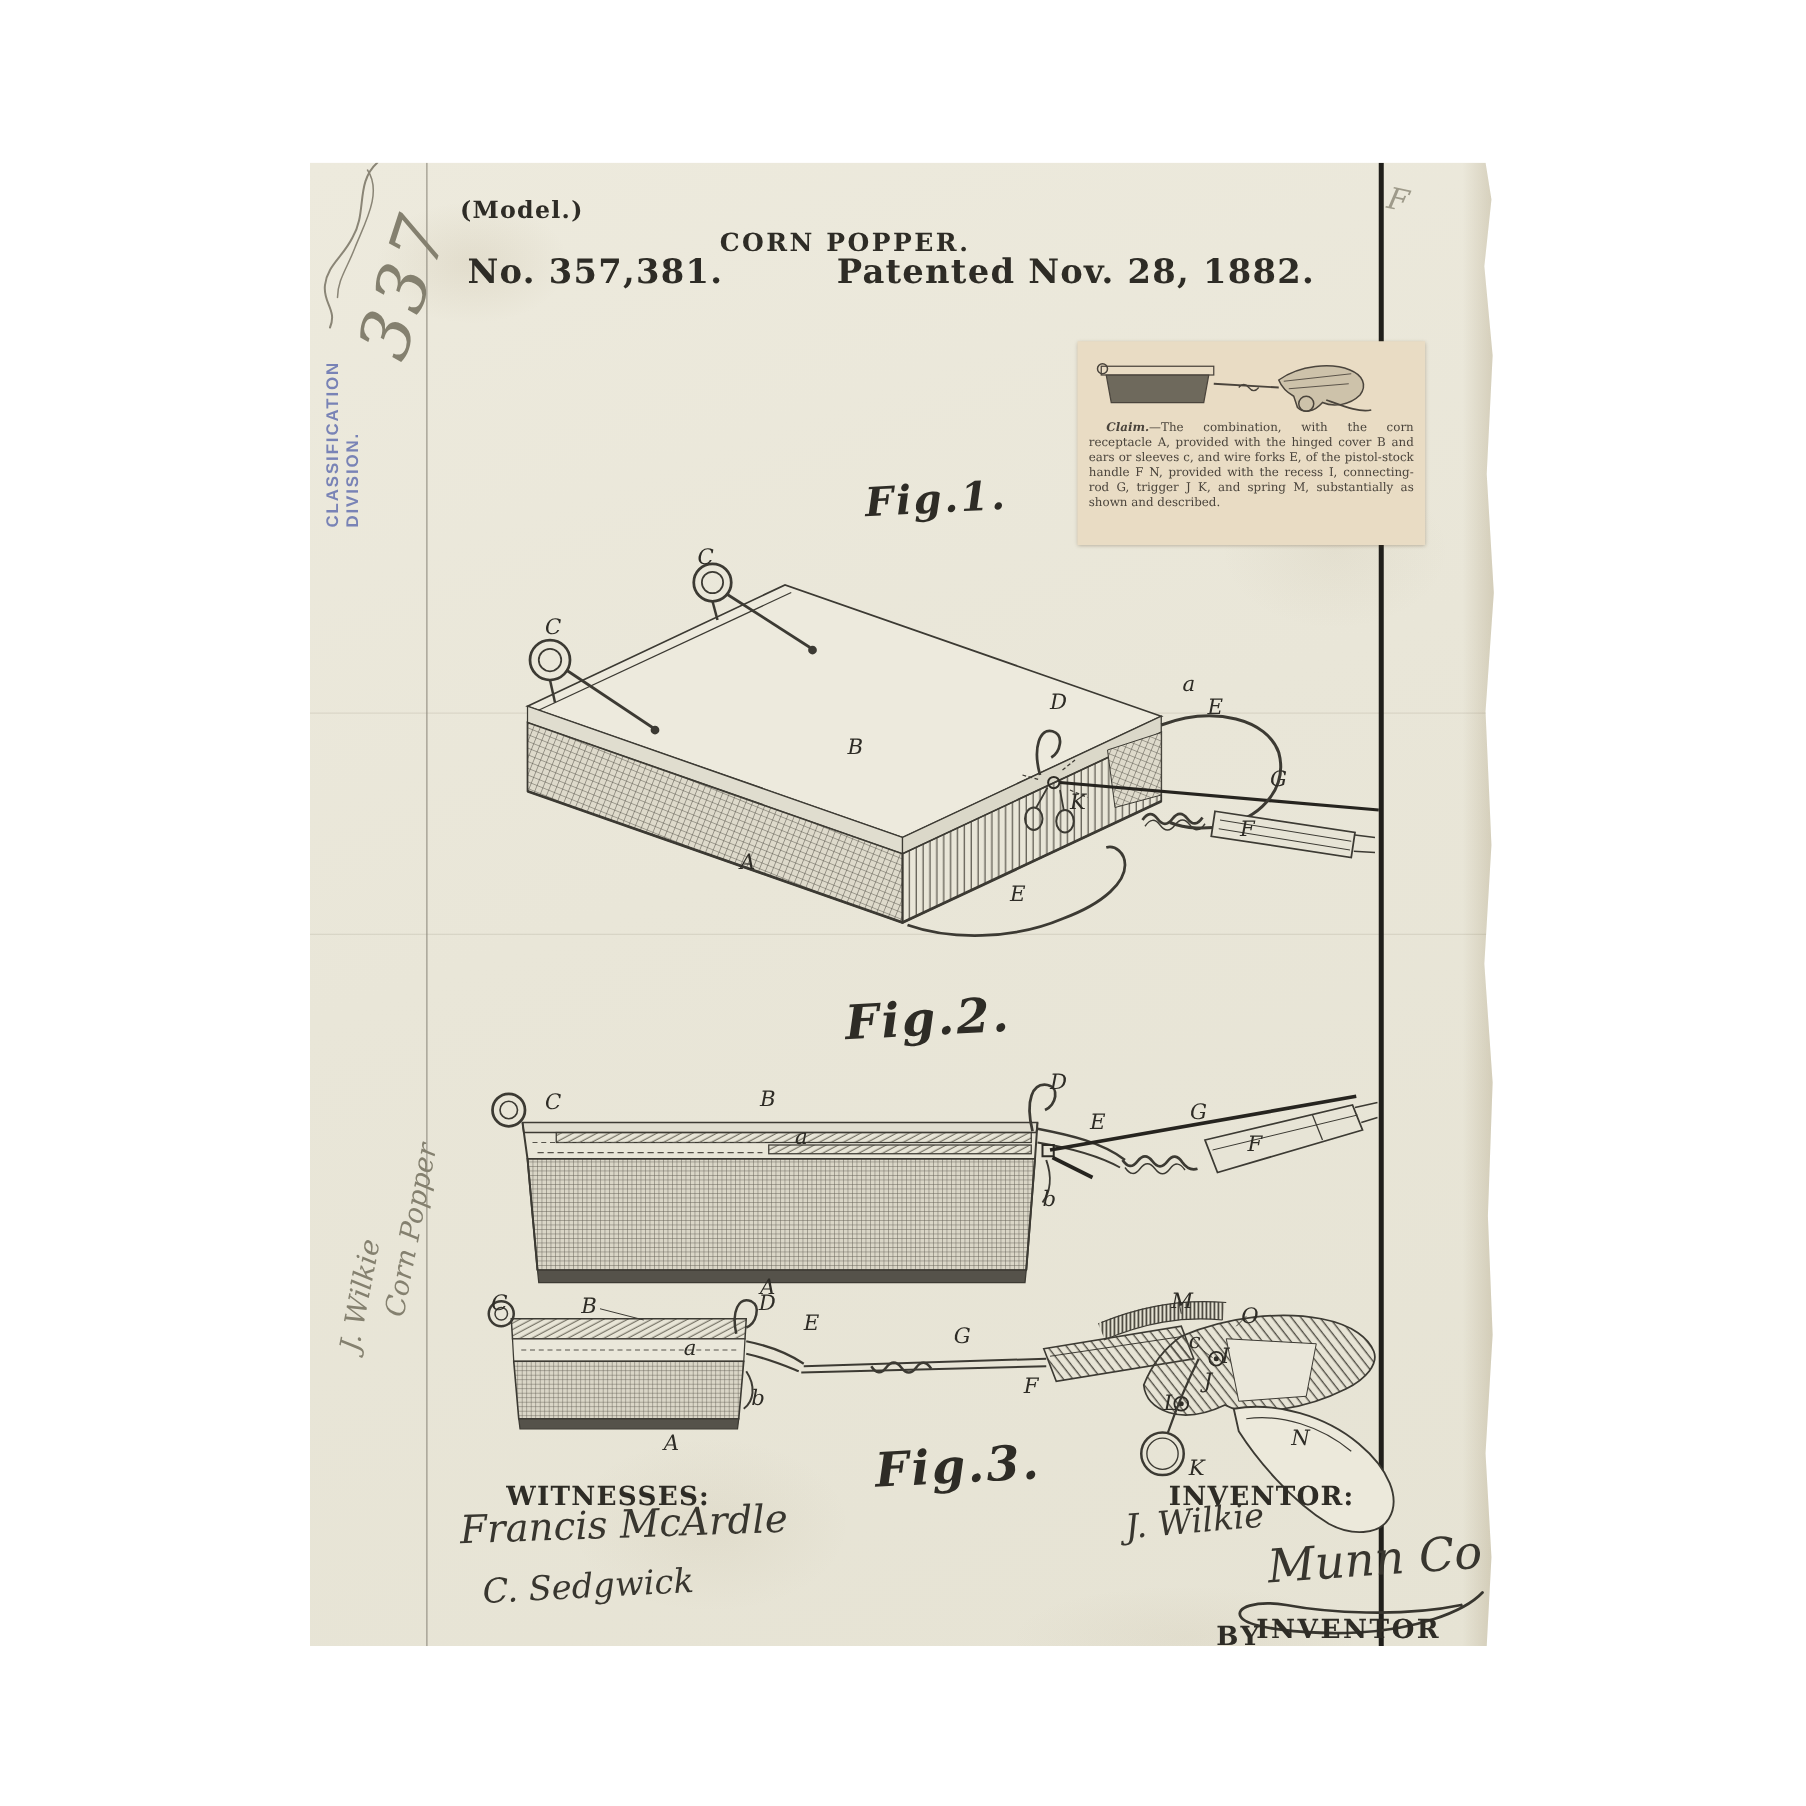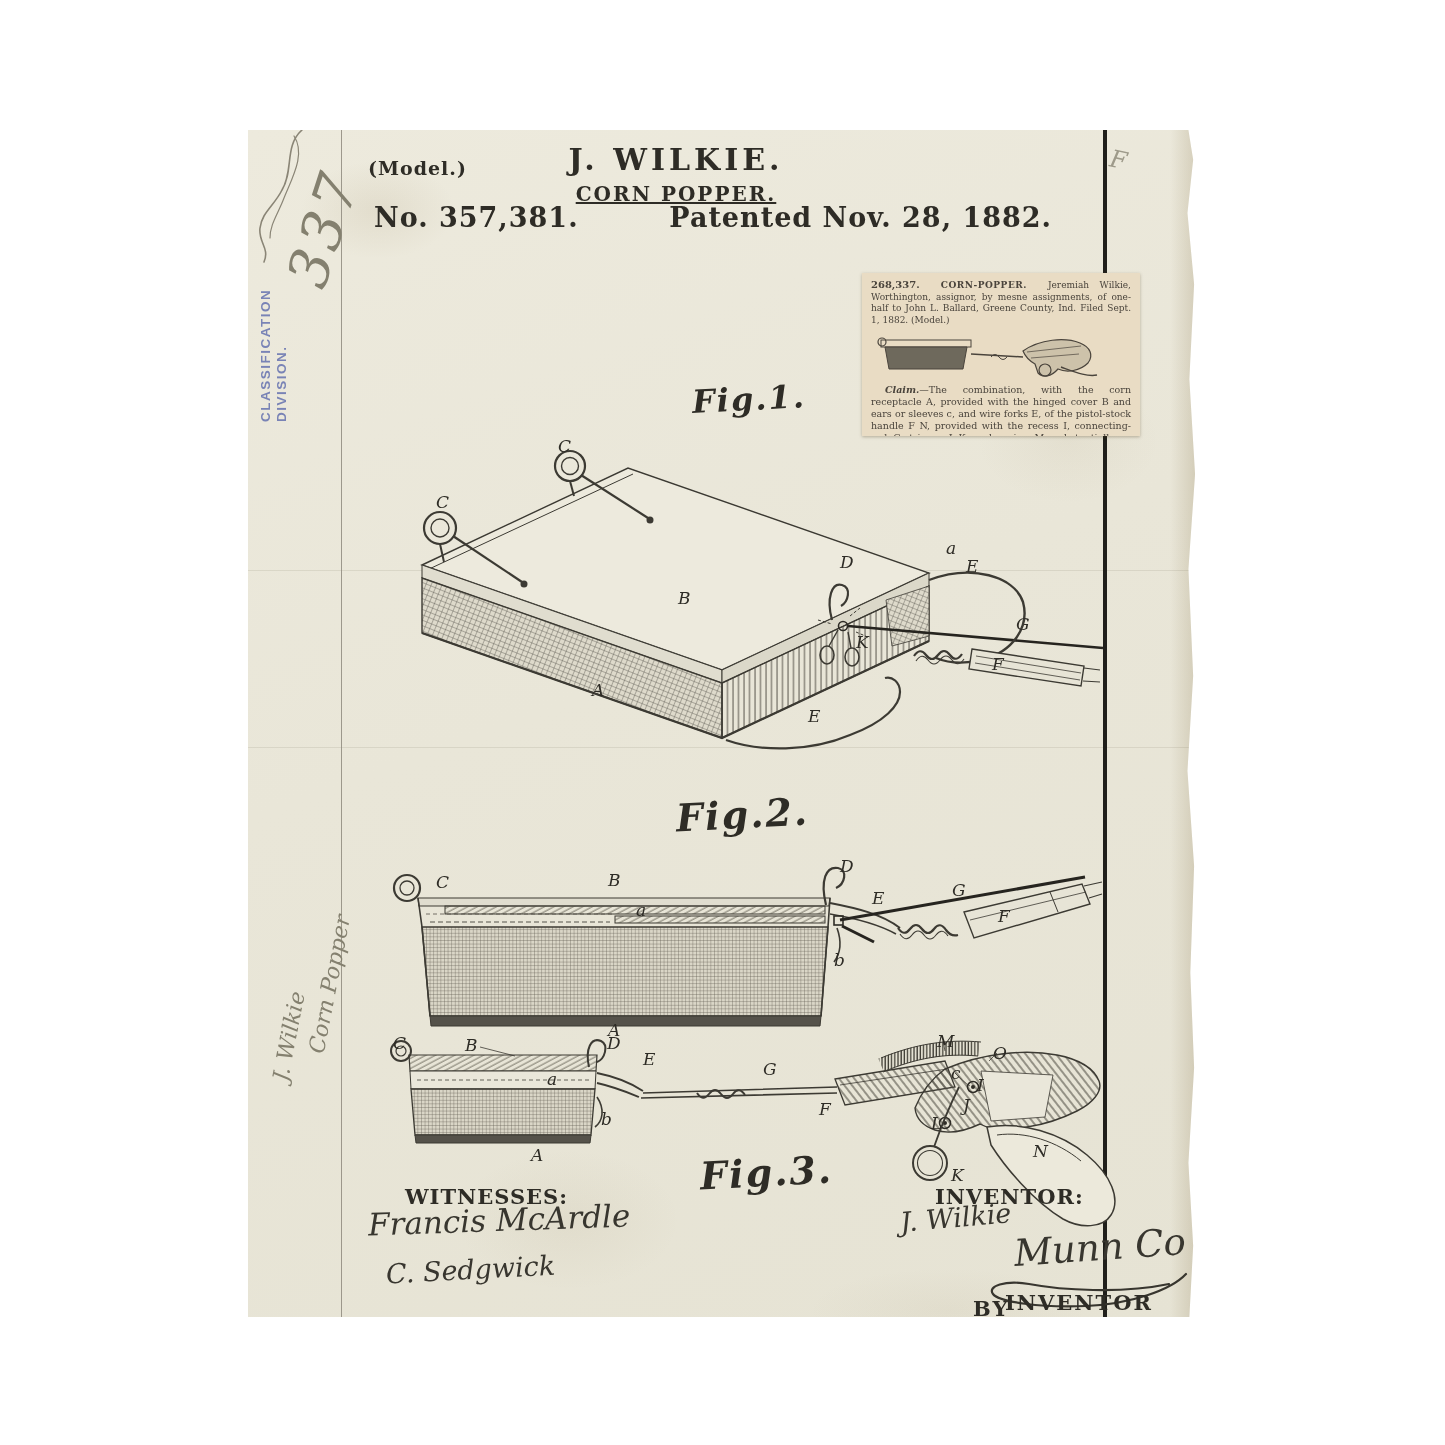--- a/index.html
+++ b/index.html
@@ -15,21 +15,21 @@
       radial-gradient(160px 100px at 320px 1090px,rgba(140,120,80,.07),transparent 70%),
       radial-gradient(200px 60px at 700px 1180px,rgba(140,120,80,.06),transparent 70%);}
   .edge-shade{position:absolute;top:0;right:0;width:26px;height:100%;
       background:linear-gradient(to right,rgba(160,145,110,0),rgba(160,145,110,.30));}
   .crease{position:absolute;left:0;width:100%;height:1px;background:rgba(110,100,78,.13);}
   .rule-left{position:absolute;left:93px;top:0;width:1px;height:100%;background:#8e8a7e;opacity:.85;}
   .rule-black{position:absolute;left:855px;top:0;width:4px;height:100%;background:#201f1b;}
 
   .hdr-model{position:absolute;left:120px;top:-5px;font-size:19px;letter-spacing:1px;font-weight:bold;margin-top:32px;}
   .hdr-name{position:absolute;left:0;top:12px;width:856px;text-align:center;font-size:30px;font-weight:bold;letter-spacing:4px;}
-  .hdr-title{position:absolute;left:0;top:52px;width:856px;text-align:center;font-size:20px;font-weight:bold;letter-spacing:2px;text-decoration:underline;}
+  .hdr-title{position:absolute;left:0;top:52px;width:856px;text-align:center;font-size:20px;font-weight:bold;letter-spacing:2px;}
   .hdr-no{position:absolute;left:126px;top:72px;font-size:27px;font-weight:bold;letter-spacing:1px;}
   .hdr-date{position:absolute;right:144px;top:72px;font-size:27px;font-weight:bold;letter-spacing:1px;}
 
   .stamp{position:absolute;left:10px;top:292px;transform:rotate(-90deg);transform-origin:top left;
          font-family:"Liberation Sans",sans-serif;font-weight:bold;font-size:13.5px;line-height:16px;
          letter-spacing:1.5px;color:#6d79b2;opacity:.9;white-space:nowrap;}
   .pencil{color:#84806f;}
   .m337{position:absolute;left:16px;top:66px;font-size:56px;font-style:italic;transform:rotate(-72deg);transform-origin:center;letter-spacing:4px;}
   .mnote{position:absolute;left:18px;top:948px;transform:rotate(-79deg);transform-origin:top left;
          font-style:italic;font-size:22px;line-height:30px;white-space:nowrap;}
@@ -111,27 +111,25 @@
       <div>CLASSIFICATION</div>
       <div>DIVISION.</div>
     </div>
     <div class="mnote pencil">
       <div>J. Wilkie</div>
       <div style="padding-left:34px">Corn Popper</div>
     </div>
     <div class="pmark pencil">F</div>
 
     <div class="hdr-model">(Model.)</div>
-    <div class="hdr-name">J. WILKIE.</div>
     <div class="hdr-title">CORN POPPER.</div>
     <div class="hdr-no">No. 357,381.</div>
     <div class="hdr-date">Patented Nov. 28, 1882.</div>
 
     <div class="clipping">
-      <p class="cl-head"><span class="cl-num">268,337.</span>&nbsp;&nbsp;<span class="cl-title">CORN-POPPER.</span>&nbsp;&nbsp;<span>Jeremiah Wilkie, Worthington, assignor, by mesne assignments, of one-half to John L. Ballard, Greene County, Ind. Filed Sept. 1, 1882. (Model.)</span></p>
       <div class="cl-draw">
         <svg width="252" height="50" viewBox="0 0 252 50">
           <rect x="6" y="12" width="90" height="7" fill="#e9dcc4" stroke="#4a443c" stroke-width="1"></rect>
           <polygon points="10,19 92,19 88,41 14,41" fill="#6e695c" stroke="#4a443c" stroke-width="1"></polygon>
           <circle cx="7" cy="14" r="4" fill="none" stroke="#4a443c" stroke-width="1.2"></circle>
           <path d="M96,26 L148,29" stroke="#4a443c" stroke-width="1.5" fill="none"></path>
           <path d="M116,29 q4,-5 8,0 q4,5 8,0" stroke="#4a443c" stroke-width="1" fill="none"></path>
           <path d="M148,23 C165,11 190,9 205,15 C215,19 219,27 213,35 C205,43 192,45 183,41 C176,49 168,50 163,45 L160,36 C153,32 150,28 148,23 Z" fill="#cdc2aa" stroke="#4a443c" stroke-width="1.2"></path>
           <path d="M186,39 C200,44 212,49 222,47" stroke="#4a443c" stroke-width="1.4" fill="none"></path>
           <circle cx="170" cy="42" r="6" fill="none" stroke="#4a443c" stroke-width="1.2"></circle>

